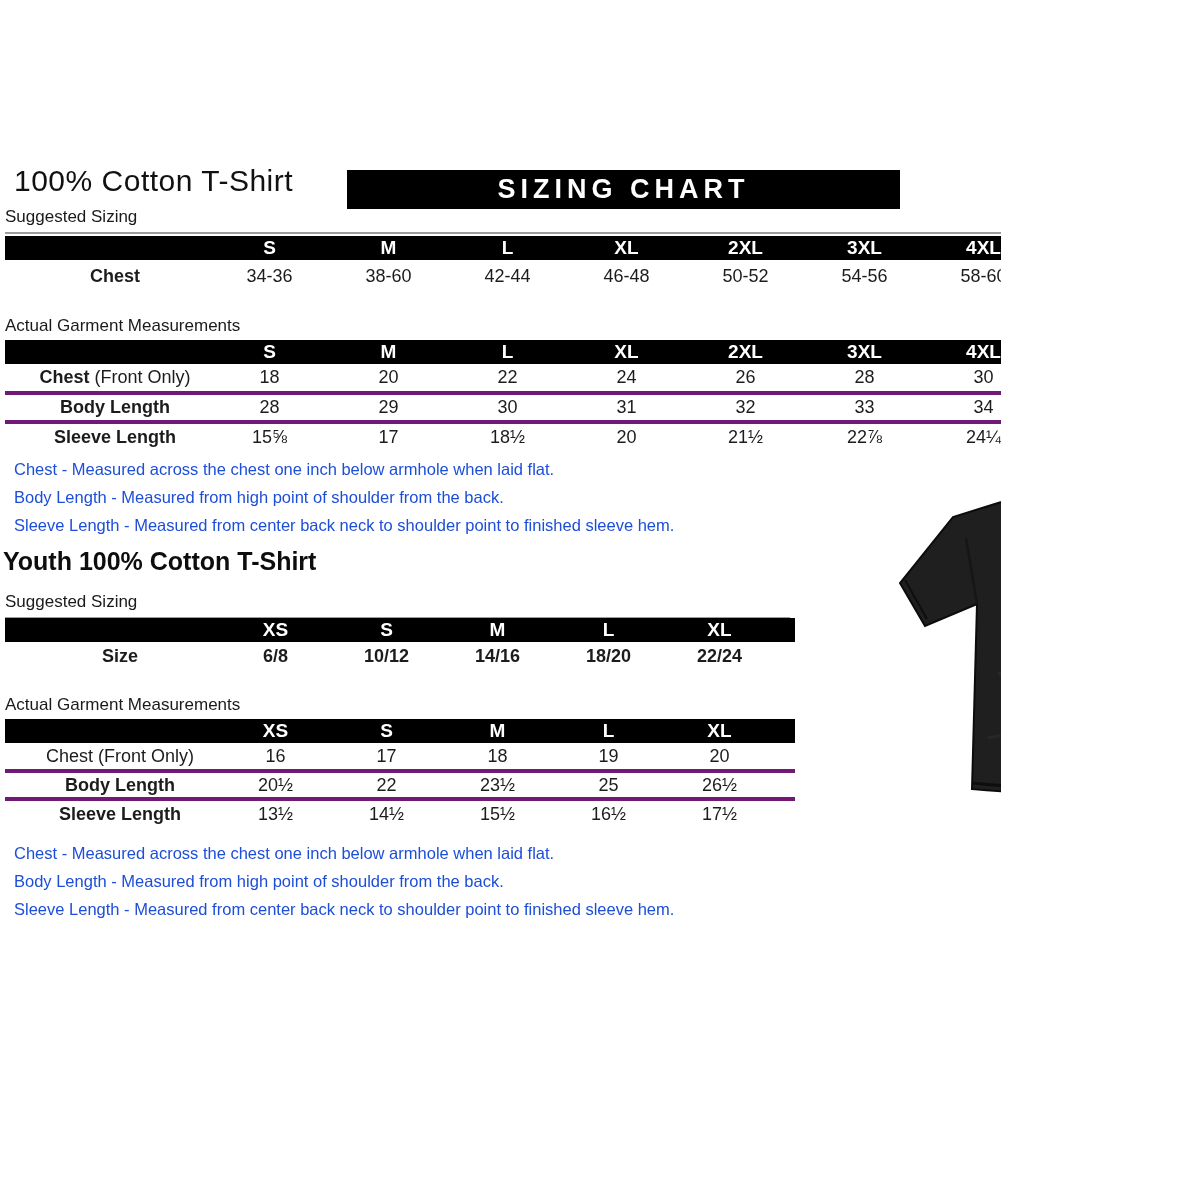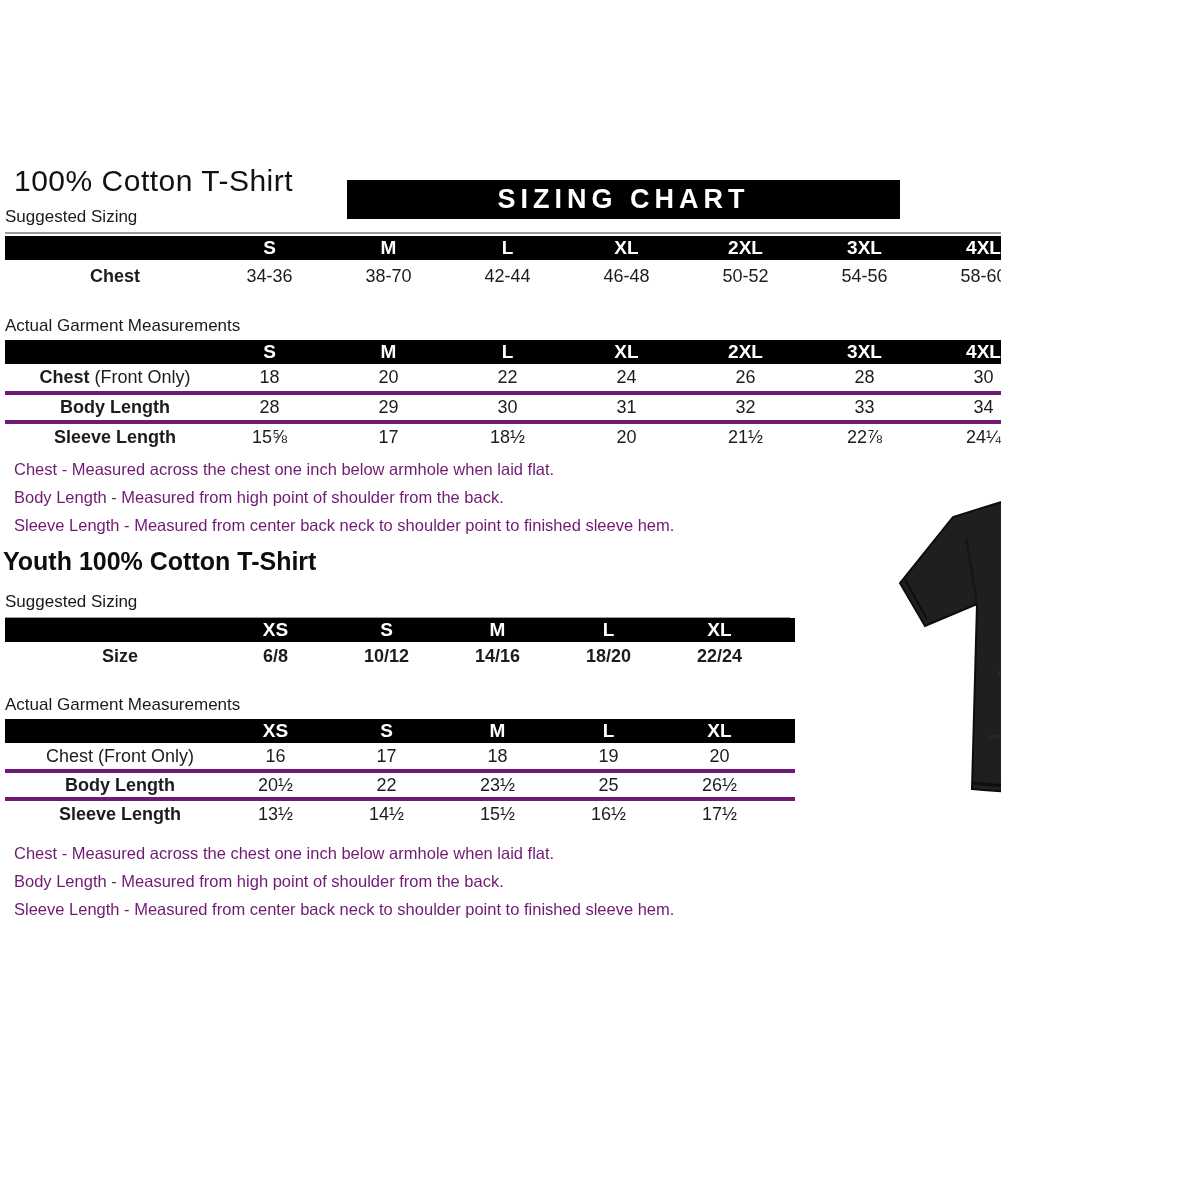--- a/index.html
+++ b/index.html
@@ -16,21 +16,21 @@
   .abs { position: absolute; }
 
   .main-title {
     left: 14px; top: 164px;
     font-size: 30px;
     font-weight: 400;
     color: #111;
     letter-spacing: 0.5px;
   }
   .banner {
-    left: 347px; top: 180px;
+    left: 347px; top: 170px;
     width: 553px; height: 39px;
     background: #000;
     display: flex; align-items: center; justify-content: center;
   }
   .banner span {
     color: #fff;
     font-size: 27px;
     font-weight: bold;
     letter-spacing: 5px;
   }
@@ -77,21 +77,21 @@
   .adult-actual tbody td  { height: 29px; }
   .youth-suggested tbody td { height: 29px; font-weight: bold; }
   .youth-actual tbody td  { height: 28px; }
 
   .actual tbody tr + tr td { border-top: 4px solid #701a75; }
 
   .notes p {
     margin: 0 0 11px 0;
     font-size: 16.5px;
     line-height: 17px;
-    color: #701a75;
+    color: #1d4ed8;
   }
 
   .youth-title {
     left: 3px; top: 547px;
     font-size: 25px;
     font-weight: bold;
     color: #0d0d0d;
   }
 </style>
 </head>
@@ -131,21 +131,21 @@
           <th>3XL</th>
           <th>4XL</th>
           <th>5XL</th>
           <th></th>
         </tr>
       </thead>
       <tbody>
         <tr>
           <td class="lbl">Chest</td>
           <td>34-36</td>
-          <td>38-70</td>
+          <td>38-60</td>
           <td>42-44</td>
           <td>46-48</td>
           <td>50-52</td>
           <td>54-56</td>
           <td>58-60</td>
           <td>62-64</td>
           <td></td>
         </tr>
       </tbody>
     </table>

